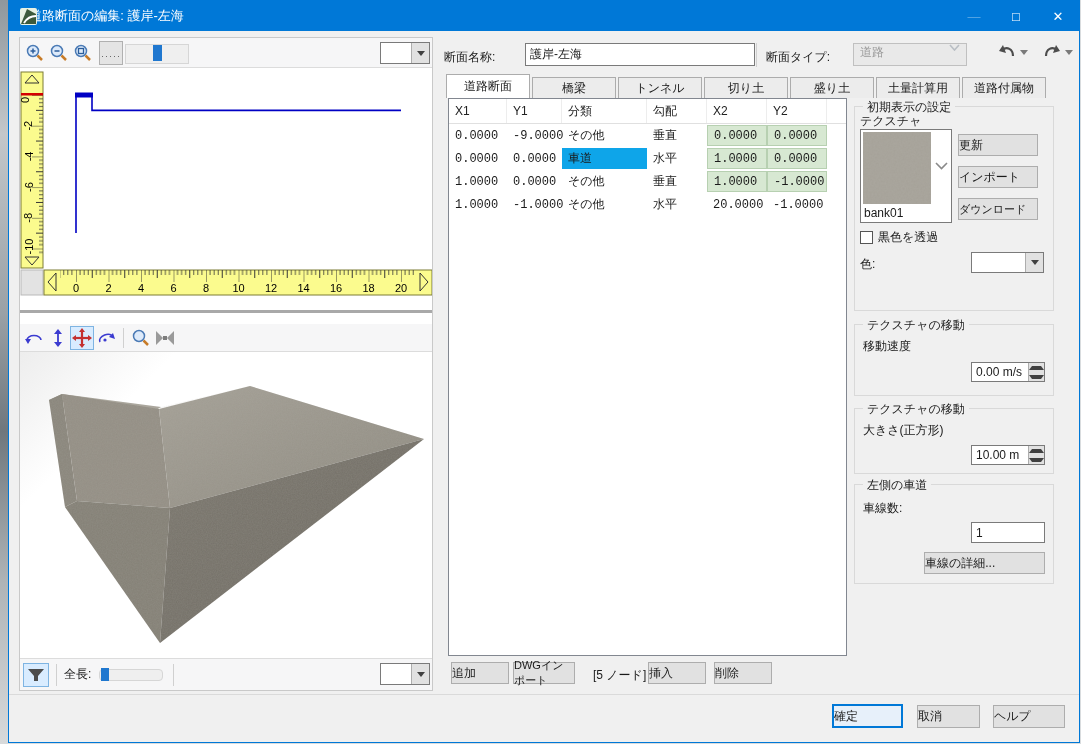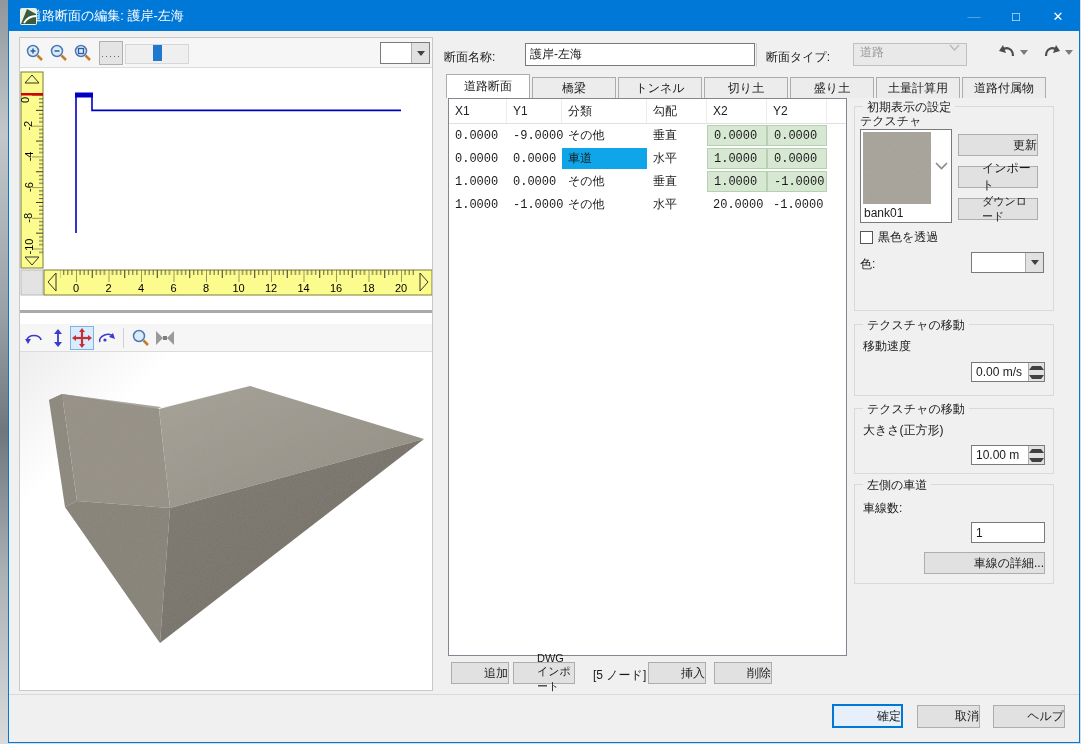--- a/index.html
+++ b/index.html
@@ -9,21 +9,21 @@
   
   .backdrop{left:0;top:0;width:9px;height:744px;background:linear-gradient(#8f979c,#c3c7ca 18%,#9aa1a6 42%,#6f777d 58%,#aeb3b6 78%,#d8dadb);}
   
   .dialog{left:8px;top:0;width:1072px;height:743px;background:#f0f0f0;border:1px solid #0078d7;box-sizing:border-box;}
   .titlebar{left:0;top:0;width:100%;height:30px;background:#0078d7;color:#fff;display:flex;align-items:center;}
   .title-text{margin-left:10px;font-size:13px;}
   .win-btns{position:absolute;right:0;top:0;height:30px;display:flex;}
   .win-btn{width:42px;height:30px;display:flex;align-items:center;justify-content:center;color:#fff;font-size:13px;}
   .win-btn.dim{opacity:.35;}
   
-  .btn{background:#e1e1e1;border:1px solid #adadad;display:flex;align-items:center;justify-content:flex-end;box-sizing:border-box;cursor:default;padding-left:23px;}
+  .btn{background:#e1e1e1;border:1px solid #adadad;display:flex;align-items:center;justify-content:flex-start;box-sizing:border-box;cursor:default;}
   .btn.default{border:2px solid #0078d7;background:#e7f0fa;}
   .tbtn{background:transparent;border:1px solid transparent;display:flex;align-items:center;justify-content:center;box-sizing:border-box;}
   .tbtn.pressed{background:#d9ecff;border:1px solid #7eb4e2;}
   .tbtn.pressed2{background:#e4e4e4;border:1px solid #b0b0b0;}
   .input{background:#fff;border:1px solid #7a7a7a;box-sizing:border-box;display:flex;align-items:center;padding:0 4px;}
   .combo{background:#fff;border:1px solid #7a7a7a;box-sizing:border-box;display:flex;align-items:flex-start;}
   .combo .swatch{flex:1;height:100%;background:#fff;}
   .combo .drop{width:17px;height:100%;background:#e1e1e1;border-left:1px solid #adadad;display:flex;align-items:center;justify-content:center;}
   .caret{width:0;height:0;border-left:4px solid transparent;border-right:4px solid transparent;border-top:5px solid #404040;}
   .combo.disabled{background:#e9e9e9;border:1px solid #c0c0c0;color:#9a9a9a;padding:0 6px;}
@@ -261,20 +261,39 @@
             <polygon points="29,48 42,42 57,149 45,155" fill="#8a867c"></polygon>
             <polygon points="42,42 139,57 150,156 57,149" fill="#948f85"></polygon>
             <polygon points="139,57 230,34 404,87 150,156" fill="url(#topg)"></polygon>
             <polygon points="45,155 57,149 150,156 140,291" fill="#848076"></polygon>
             <polygon points="150,156 404,87 140,291" fill="url(#frontg)"></polygon>
             <rect x="20" y="25" width="395" height="275" clip-path="url(#blockclip)" filter="url(#grain)" opacity="0.45"></rect>
           </g>
         </svg>
       </div>
 
+      <div class="abs toolbar" style="left:0;top:620px;width:412px;height:32px;border-top:1px solid #dcdcdc;border-bottom:none">
+        <div class="tbtn pressed" style="width:26px;height:24px;margin-left:3px">
+          <svg width="18" height="14">
+            <polygon points="1,1 17,1 11,8 11,13 7,13 7,8" fill="#4c4c4c"></polygon>
+          </svg>
+        </div>
+        <div class="vsep" style="height:22px;margin:0 7px"></div>
+        <span>全長:</span>
+        <div class="slider-track" style="position:relative;width:62px;height:10px;margin-left:8px;border-radius:4px">
+          <div class="abs slider-thumb" style="left:1px;top:-2px;width:8px;height:13px"></div>
+        </div>
+        <div class="vsep" style="height:22px;margin:0 10px"></div>
+        <div class="abs combo" style="left:360px;top:4px;width:50px;height:22px">
+          <div class="swatch"></div>
+          <div class="drop">
+              <div class="caret"></div>
+            </div>
+        </div>
+      </div>
     </div>
 
     <span class="abs" style="left:435px;top:48px">断面名称:</span>
     <div class="abs input" style="left:516px;top:42px;width:230px;height:23px">
       <span>護岸-左海</span>
     </div>
     <div class="abs vsep" style="left:747px;top:42px;height:24px"></div>
     <span class="abs" style="left:757px;top:48px">断面タイプ:</span>
     <div class="abs combo disabled" style="left:844px;top:42px;width:114px;height:23px">
       <span style="flex:1">道路</span>

